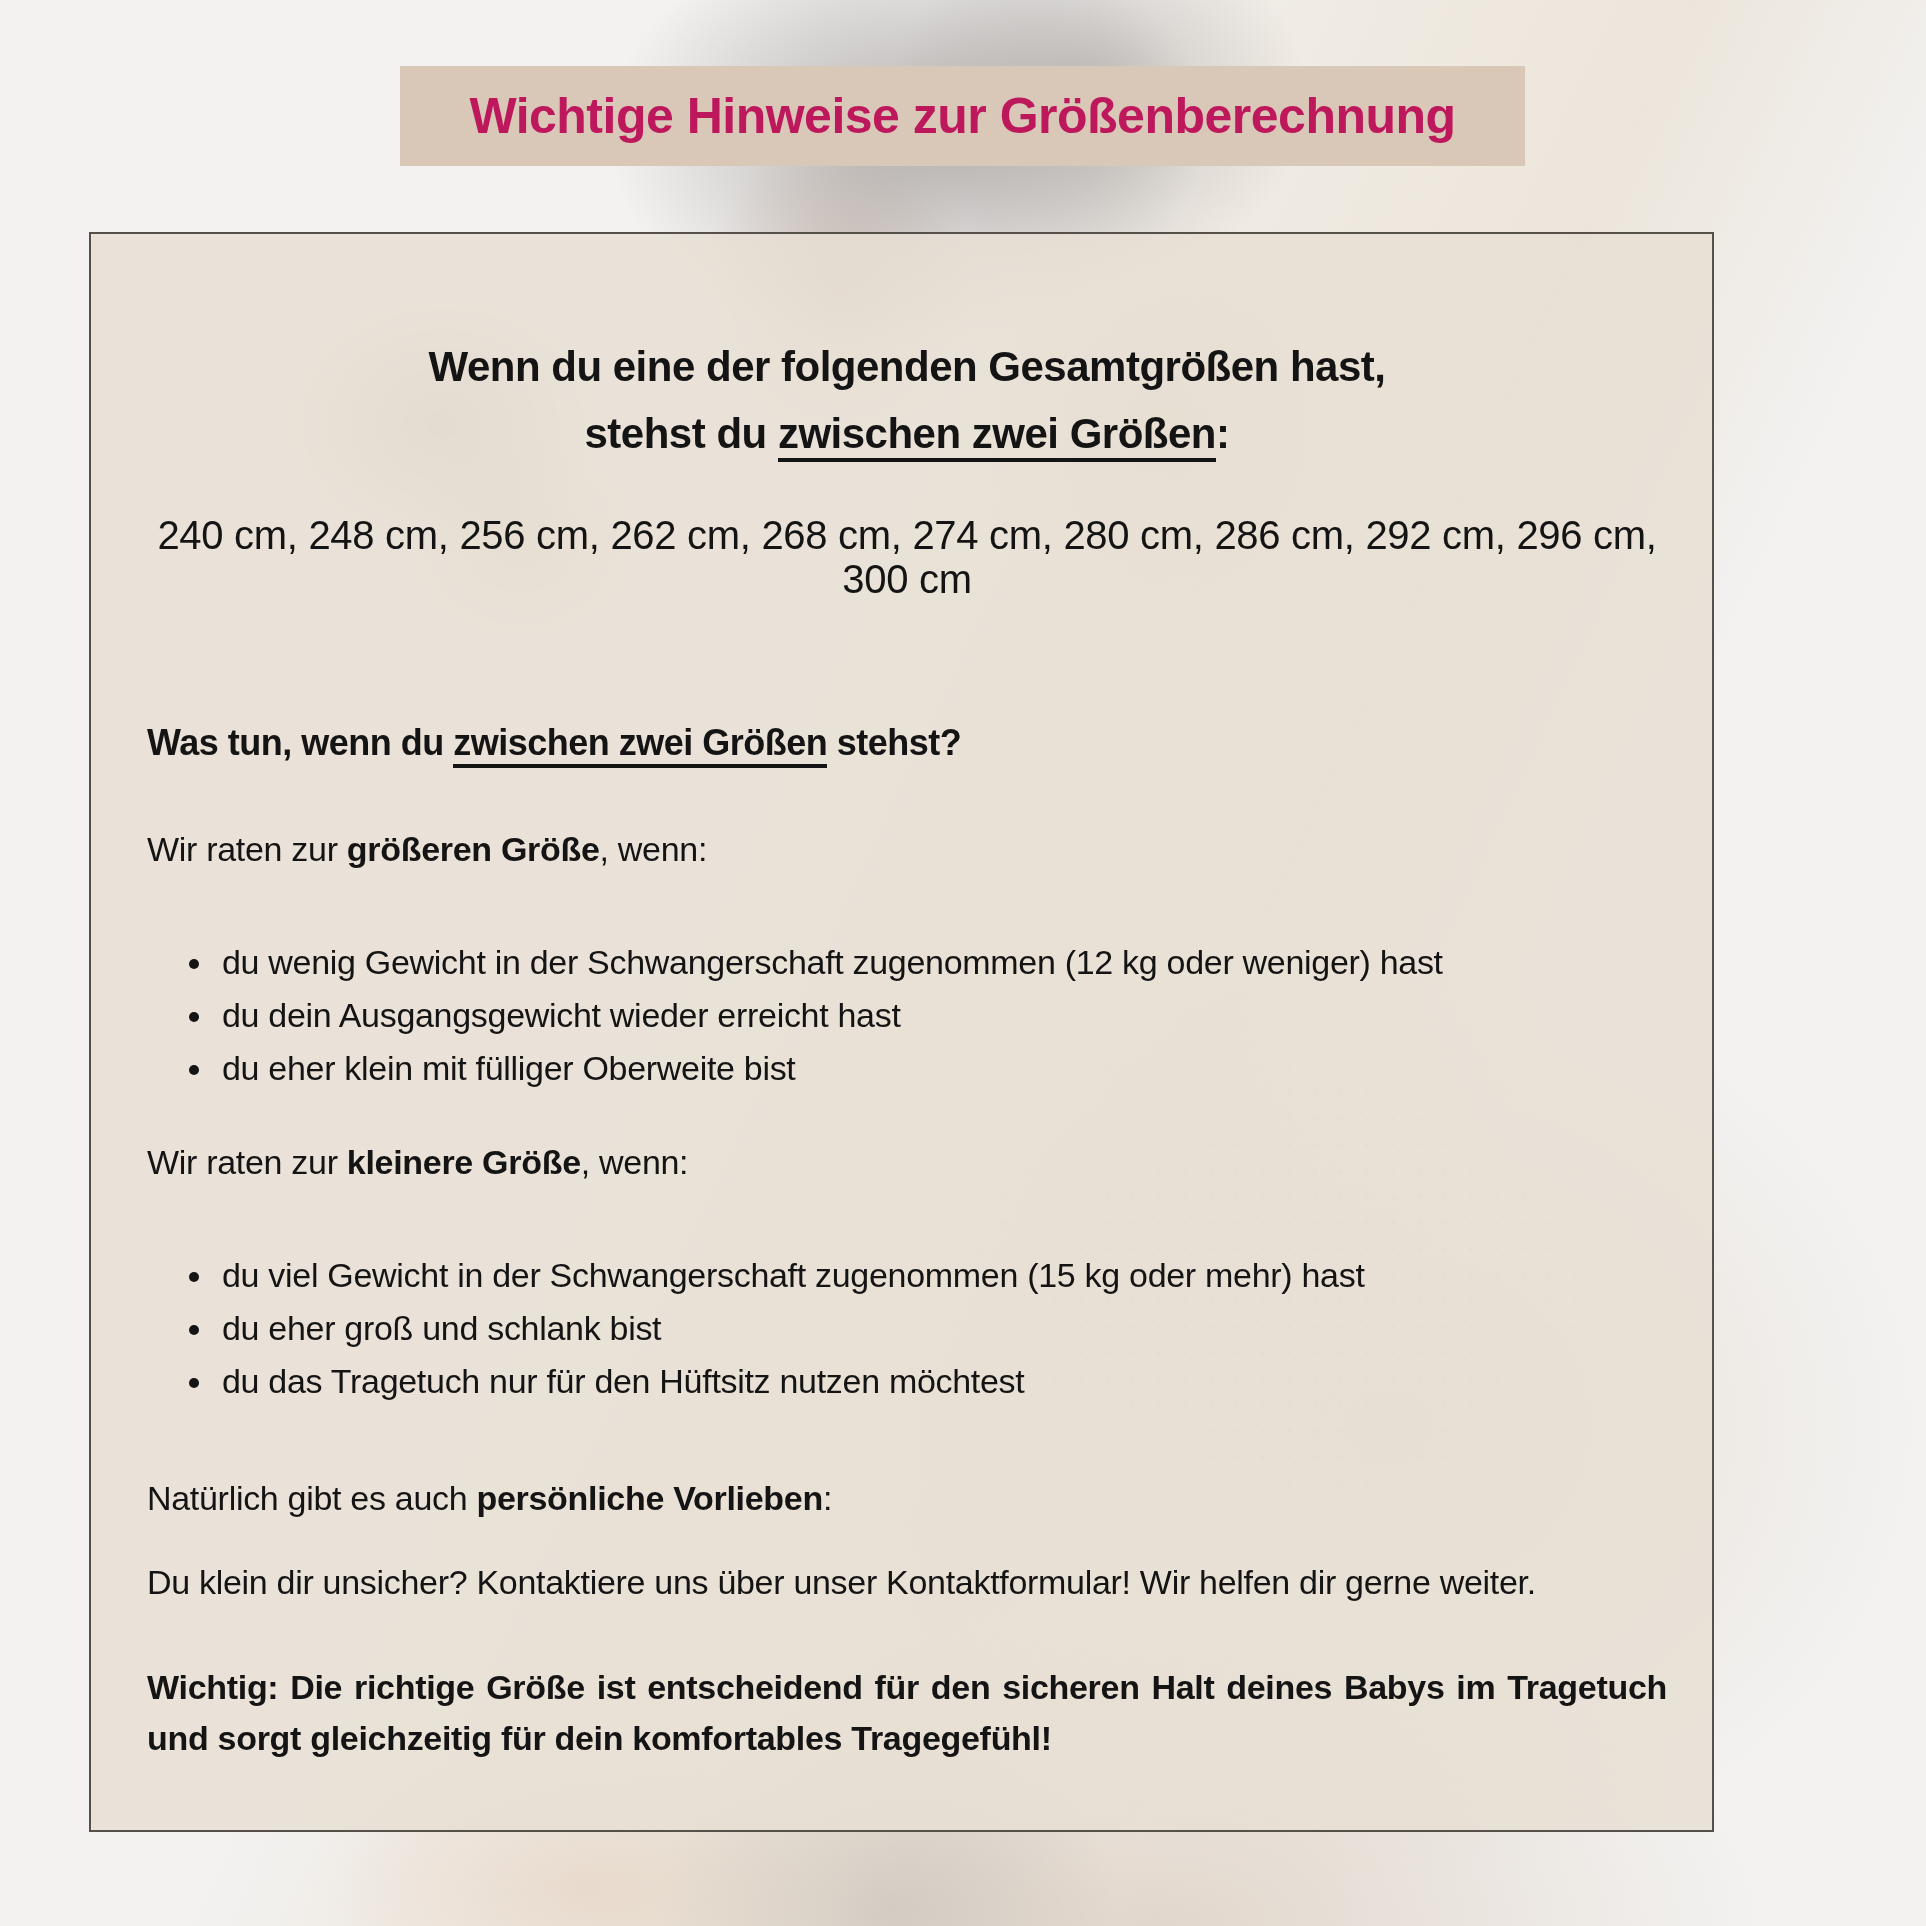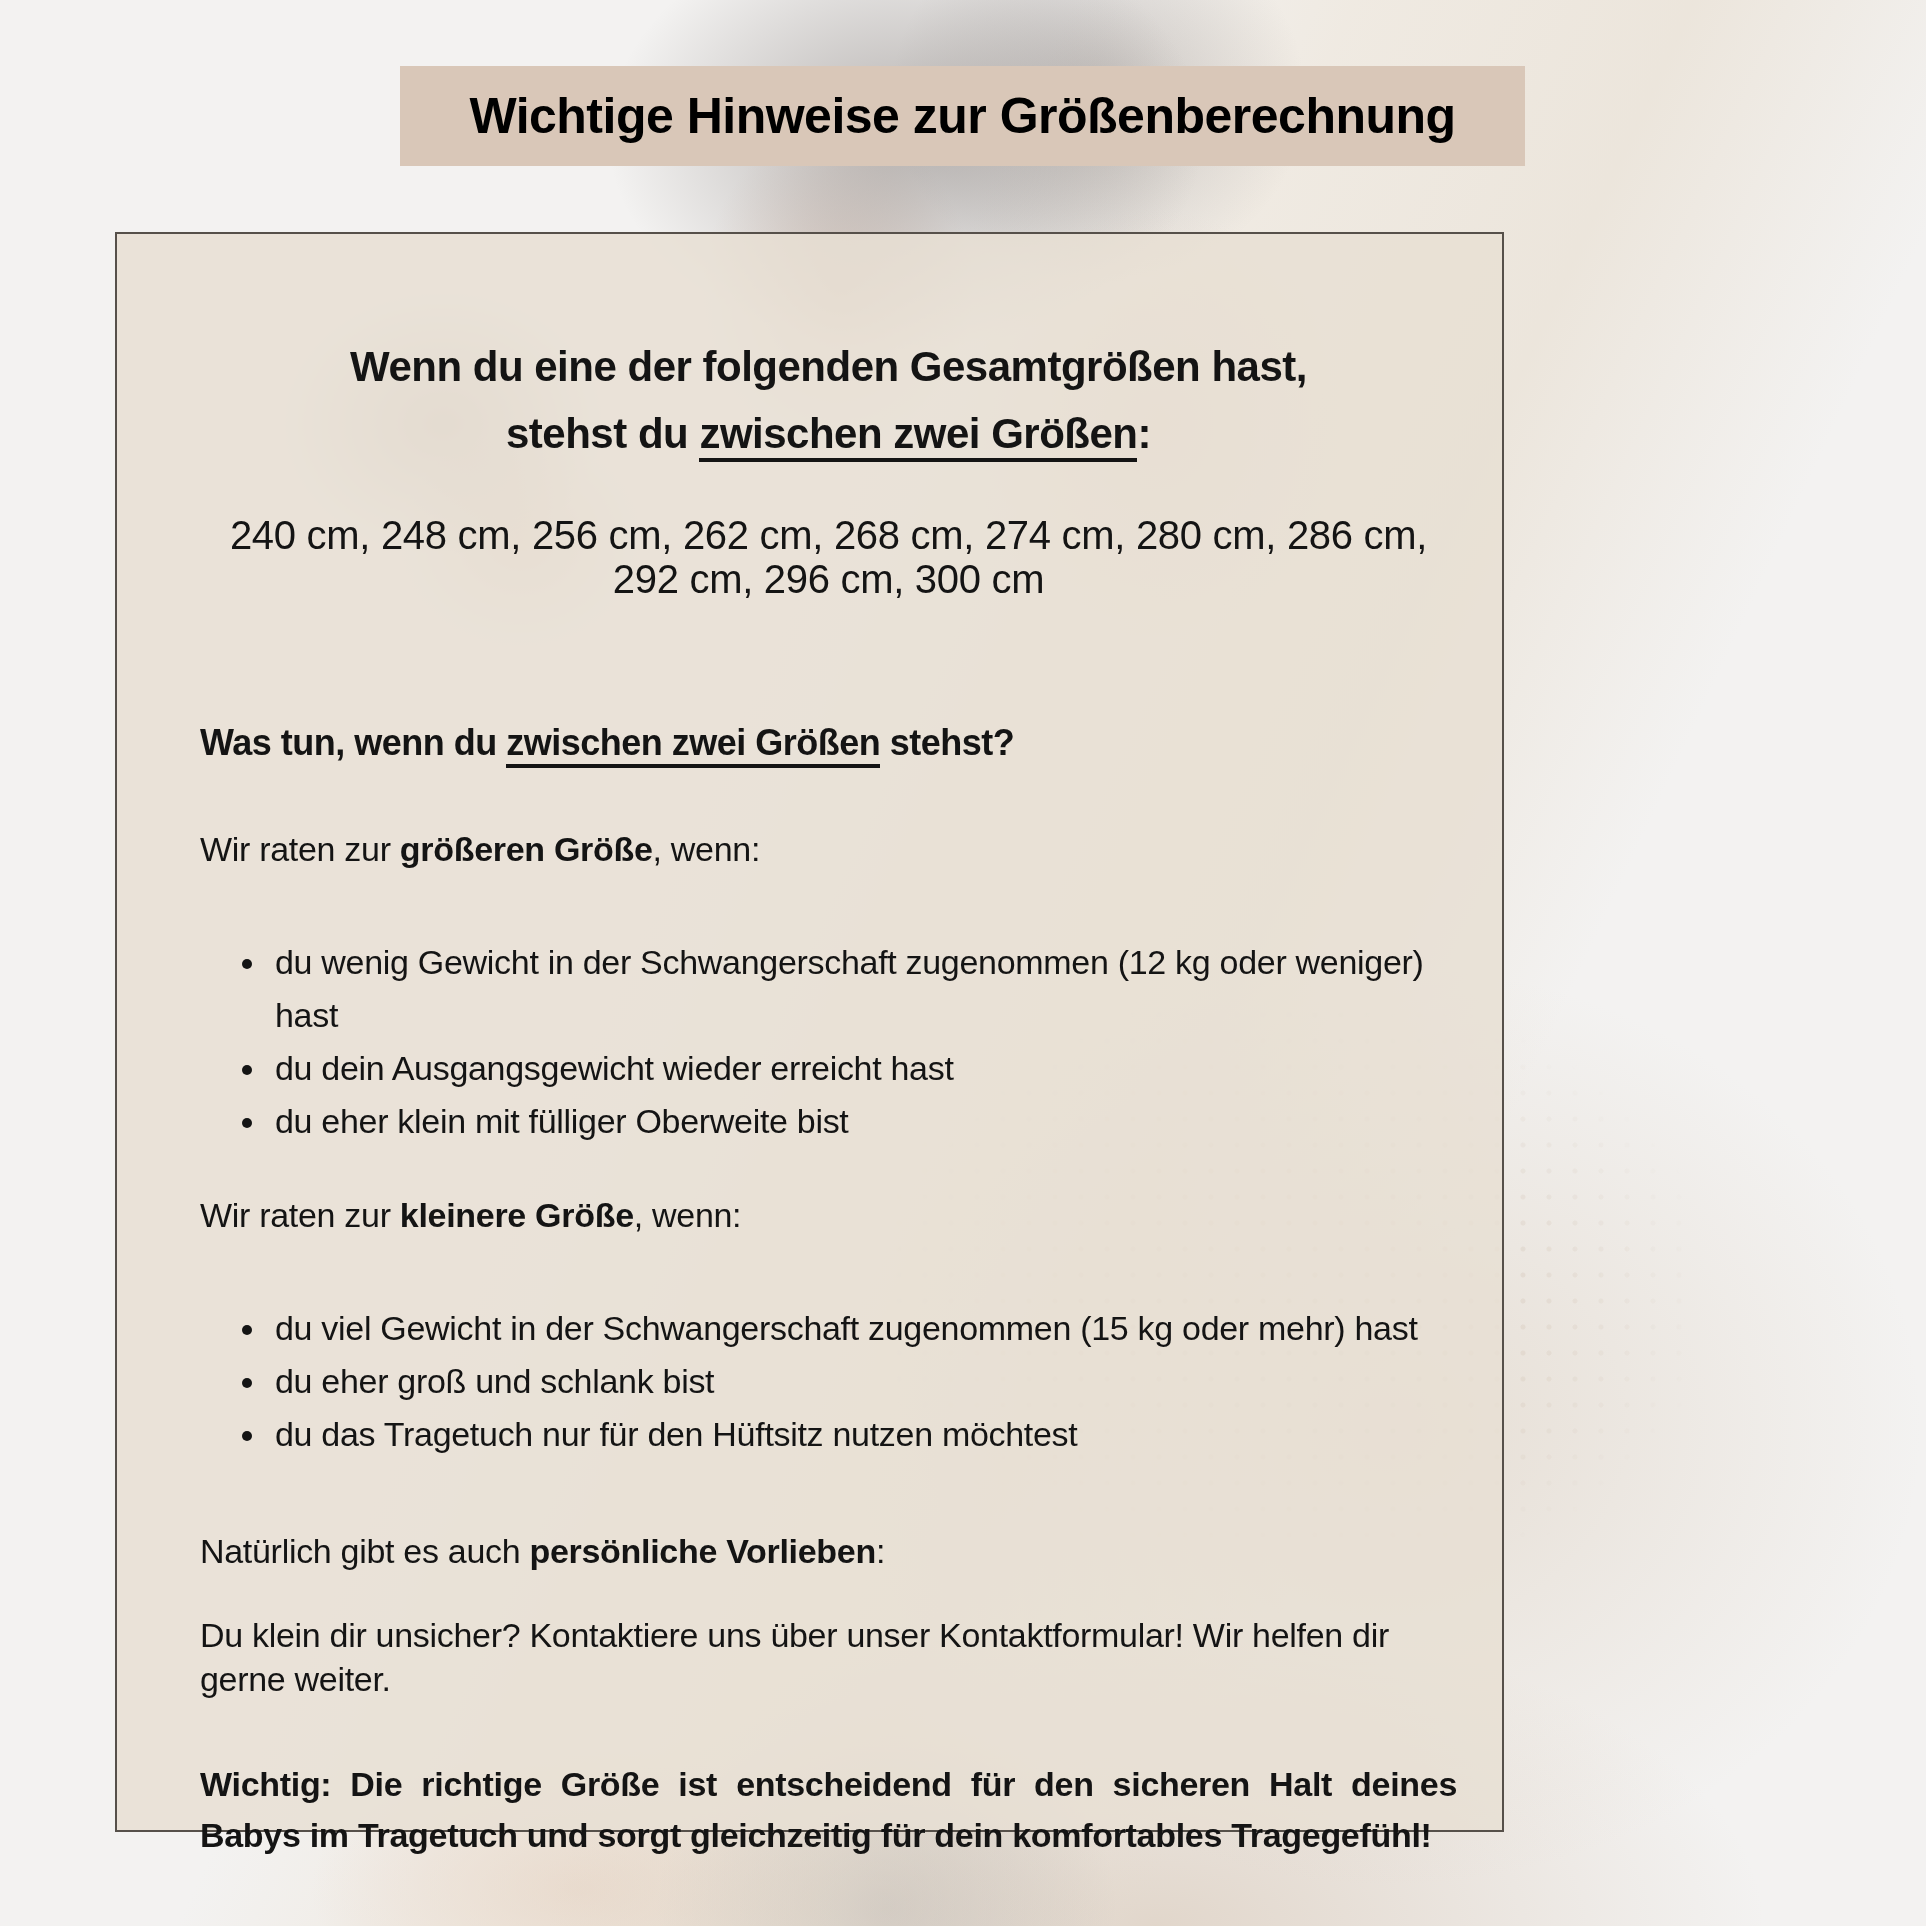--- a/index.html
+++ b/index.html
@@ -31,27 +31,27 @@
     position:absolute;left:46%;top:52%;width:42%;height:30%;
     background-image:radial-gradient(rgba(185,160,135,0.20) 2px, rgba(0,0,0,0) 3px);
     background-size:26px 26px;
     -webkit-mask-image:radial-gradient(ellipse at 50% 50%, #000 30%, transparent 75%);
     mask-image:radial-gradient(ellipse at 50% 50%, #000 30%, transparent 75%);
   }
   .banner{
     position:absolute;left:400px;top:66px;width:1125px;height:100px;
     display:flex;align-items:center;justify-content:center;
     font-size:50px;font-weight:bold;letter-spacing:-0.5px;
-    color:#000000;
+    color:#be185d;
   }
   .panel{
-    position:absolute;left:115px;top:232px;width:1389px;height:1600px;
+    position:absolute;left:89px;top:232px;width:1625px;height:1600px;
     box-sizing:border-box;
     border:2px solid #56504a;
-    padding:99px 45px 0 83px;
+    padding:99px 45px 0 56px;
     font-size:34px;letter-spacing:-0.3px;line-height:44px;
   }
   .intro-heading{
     text-align:center;font-weight:bold;font-size:42px;line-height:67px;letter-spacing:-0.5px;
   }
   .u{border-bottom:4px solid currentColor;padding-bottom:1px;}
   .sizes{margin-top:46px;text-align:center;font-size:40px;line-height:44px;}
   .question{margin-top:117px;font-weight:bold;font-size:36px;line-height:50px;letter-spacing:-0.5px;}
   .advice-intro{margin-top:59px;}
   .advice-intro.second{margin-top:45px;}

